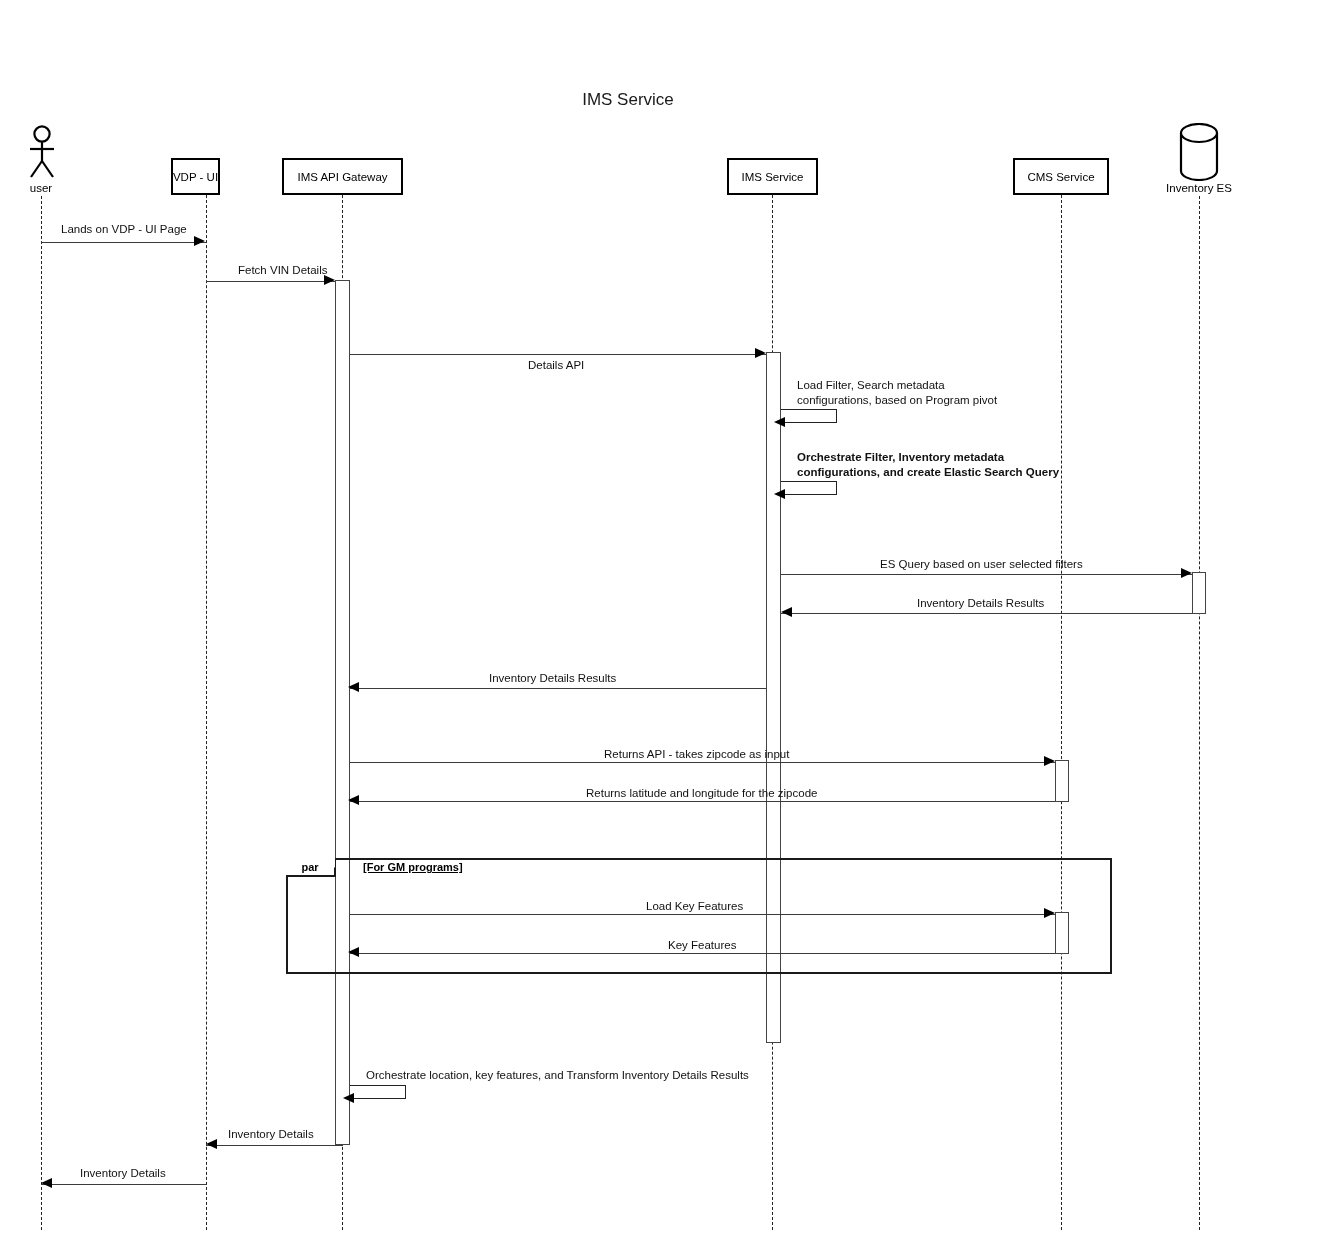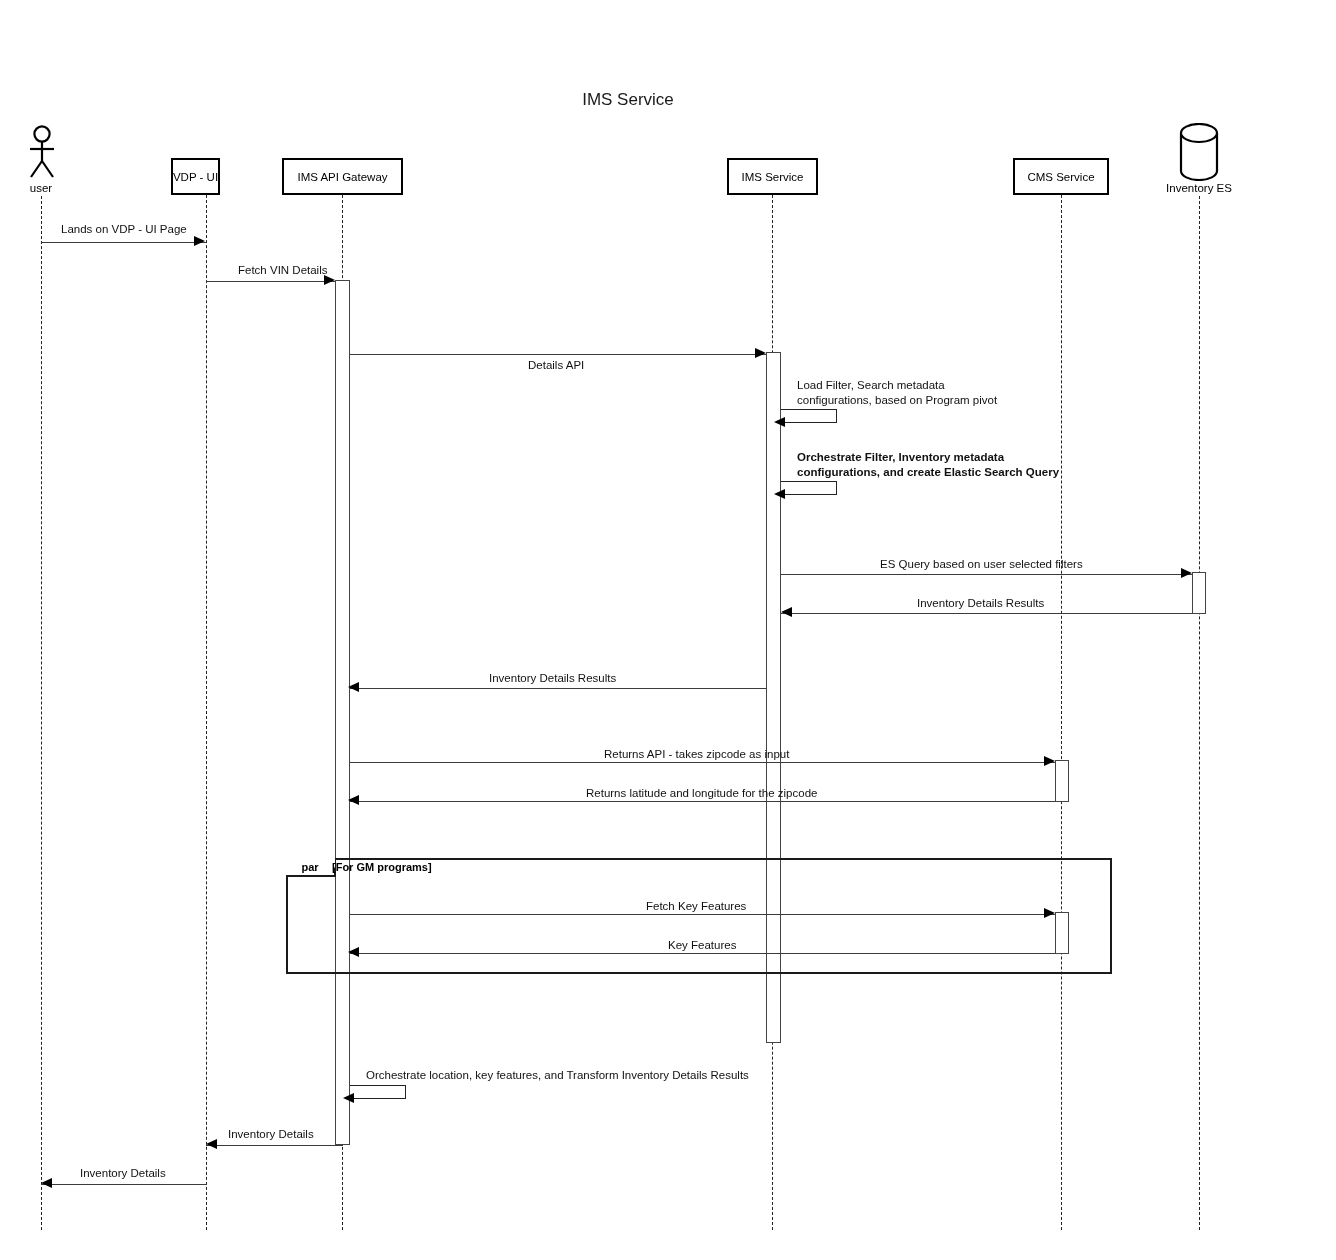--- a/index.html
+++ b/index.html
@@ -189,21 +189,21 @@
   <div class="activation" style="left:335px;top:280px;width:15px;height:865px;"></div>
   <div class="activation" style="left:766px;top:352px;width:15px;height:691px;"></div>
   <div class="activation" style="left:1192px;top:572px;width:14px;height:42px;"></div>
   <div class="activation" style="left:1055px;top:760px;width:14px;height:42px;"></div>
   <div class="activation" style="left:1055px;top:912px;width:14px;height:42px;"></div>
 
   <div class="fragment" style="left:286px;top:858px;width:826px;height:116px;"></div>
   <div class="frag-tab" style="left:286px;top:858px;width:50px;height:19px;">
     <span>par</span>
   </div>
-  <div class="frag-guard" style="left:332px;top:861px;">[For GM programs]</div>
+  <div class="frag-guard" style="left:363px;top:861px;text-decoration:underline;">[For GM programs]</div>
 
   <div class="msg-label" style="left:61px;top:222px;">Lands on VDP - UI Page</div>
   <div class="msg-line" style="left:41px;top:242px;width:165px;"></div>
   <div class="arrow-r" style="left:194px;top:236px;"></div>
 
   <div class="msg-label" style="left:226px;top:263px;padding-left:12px;">Fetch VIN Details</div>
   <div class="msg-line" style="left:206px;top:281px;width:129px;"></div>
   <div class="arrow-r" style="left:324px;top:275px;"></div>
 
   <div class="msg-label" style="left:528px;top:338px;margin-top:20px;">Details API</div>
@@ -233,21 +233,21 @@
   <div class="arrow-l" style="left:348px;top:682px;"></div>
 
   <div class="msg-label" style="left:604px;top:747px;">Returns API - takes zipcode as input</div>
   <div class="msg-line" style="left:350px;top:762px;width:705px;"></div>
   <div class="arrow-r" style="left:1044px;top:756px;"></div>
 
   <div class="msg-label" style="left:586px;top:786px;">Returns latitude and longitude for the zipcode</div>
   <div class="msg-line" style="left:350px;top:801px;width:705px;"></div>
   <div class="arrow-l" style="left:348px;top:795px;"></div>
 
-  <div class="msg-label" style="left:646px;top:899px;">Fetch Key Features</div>
+  <div class="msg-label" style="left:646px;top:899px;">Load Key Features</div>
   <div class="msg-line" style="left:350px;top:914px;width:705px;"></div>
   <div class="arrow-r" style="left:1044px;top:908px;"></div>
 
   <div class="msg-label" style="left:668px;top:938px;">Key Features</div>
   <div class="msg-line" style="left:350px;top:953px;width:705px;"></div>
   <div class="arrow-l" style="left:348px;top:947px;"></div>
 
   <div class="self-label" style="left:366px;top:1068px;">Orchestrate location, key features, and Transform Inventory Details Results</div>
   <div class="self-box" style="left:350px;top:1085px;width:56px;height:14px;"></div>
   <div class="arrow-l" style="left:343px;top:1093px;"></div>

